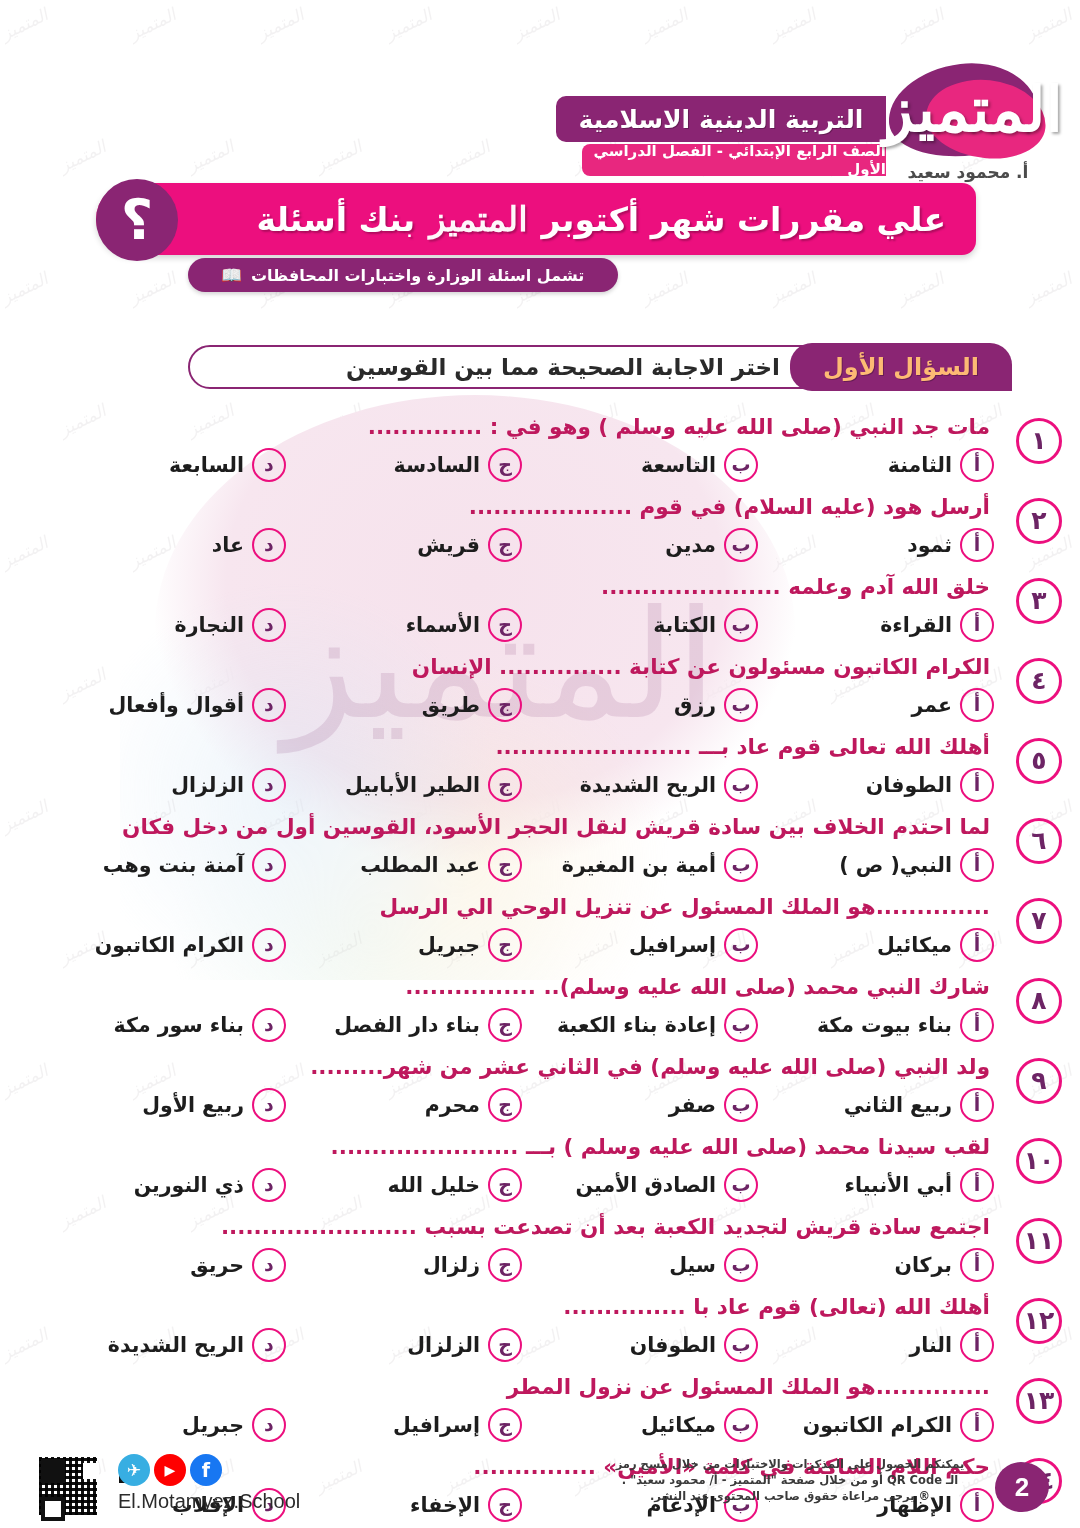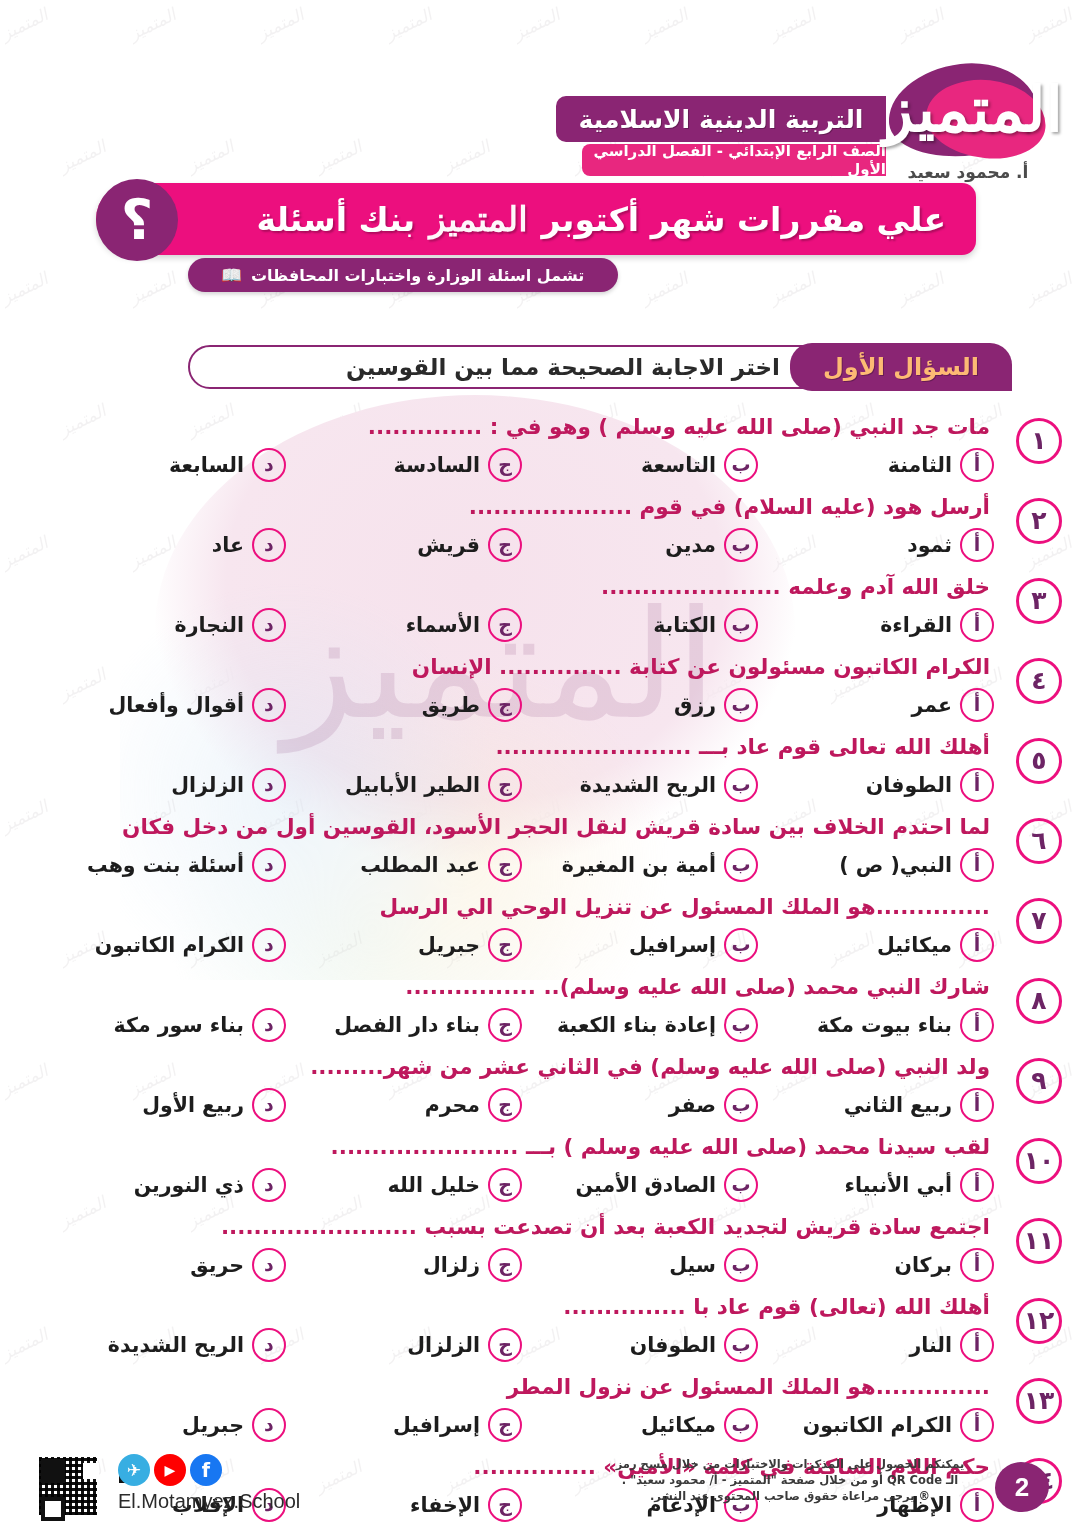--- a/index.html
+++ b/index.html
@@ -653,21 +653,21 @@
           <div class="opt">
             <div class="opt-mark">ب</div>
             <div class="opt-txt">أمية بن المغيرة</div>
           </div>
           <div class="opt">
             <div class="opt-mark">ج</div>
             <div class="opt-txt">عبد المطلب</div>
           </div>
           <div class="opt">
             <div class="opt-mark">د</div>
-            <div class="opt-txt">أسئلة بنت وهب</div>
+            <div class="opt-txt">آمنة بنت وهب</div>
           </div>
         </div>
       </div>
       <div class="qblock">
         <div class="qnum">٧</div>
         <div class="qtext">..............هو الملك المسئول عن تنزيل الوحي الي الرسل</div>
         <div class="opts">
           <div class="opt">
             <div class="opt-mark">أ</div>
             <div class="opt-txt">ميكائيل</div>

